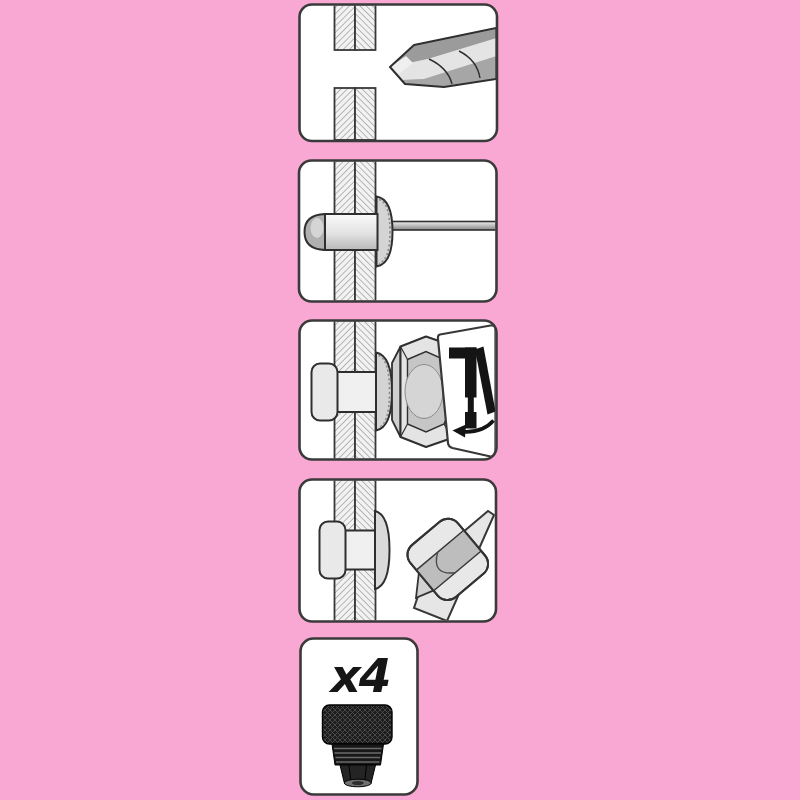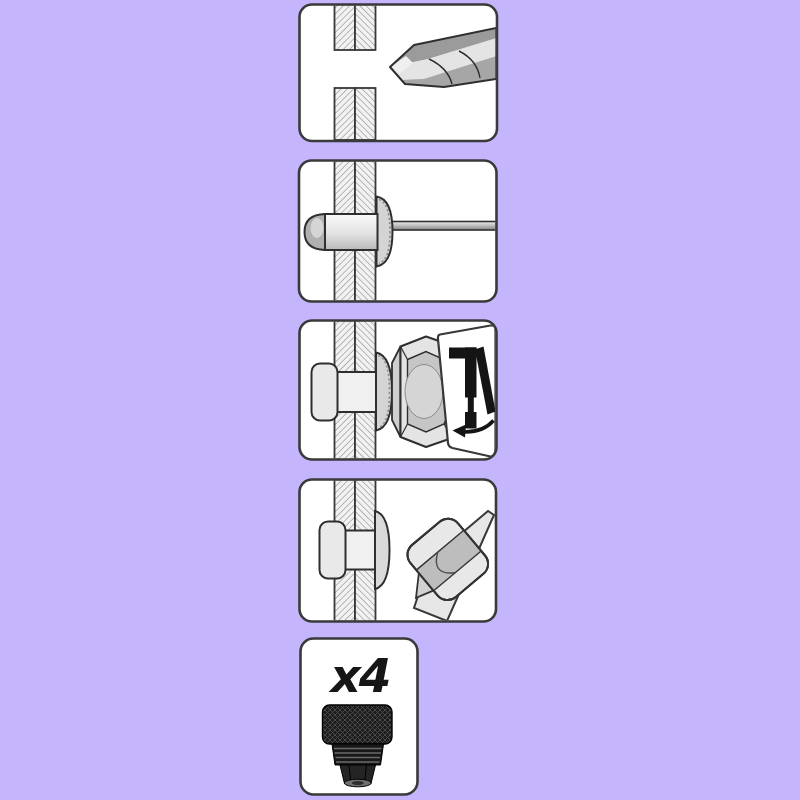--- a/index.html
+++ b/index.html
@@ -1,20 +1,20 @@
 <!DOCTYPE html>
 <html><head>
 <meta charset="utf-8">
 <style>
   html, body { margin: 0; padding: 0; background: #ffffff; }
   .sheet {
     position: relative;
     width: 800px;
     height: 800px;
-    background: #c4b5fd;
+    background: #f9a8d4;
     overflow: hidden;
     font-family: "DejaVu Sans", sans-serif;
   }
   .sheet svg { position: absolute; inset: 0; }
   .qty-label {
     font-family: "DejaVu Sans", sans-serif;
     font-style: italic;
     font-weight: bold;
     font-size: 47px;
     letter-spacing: -2px;

